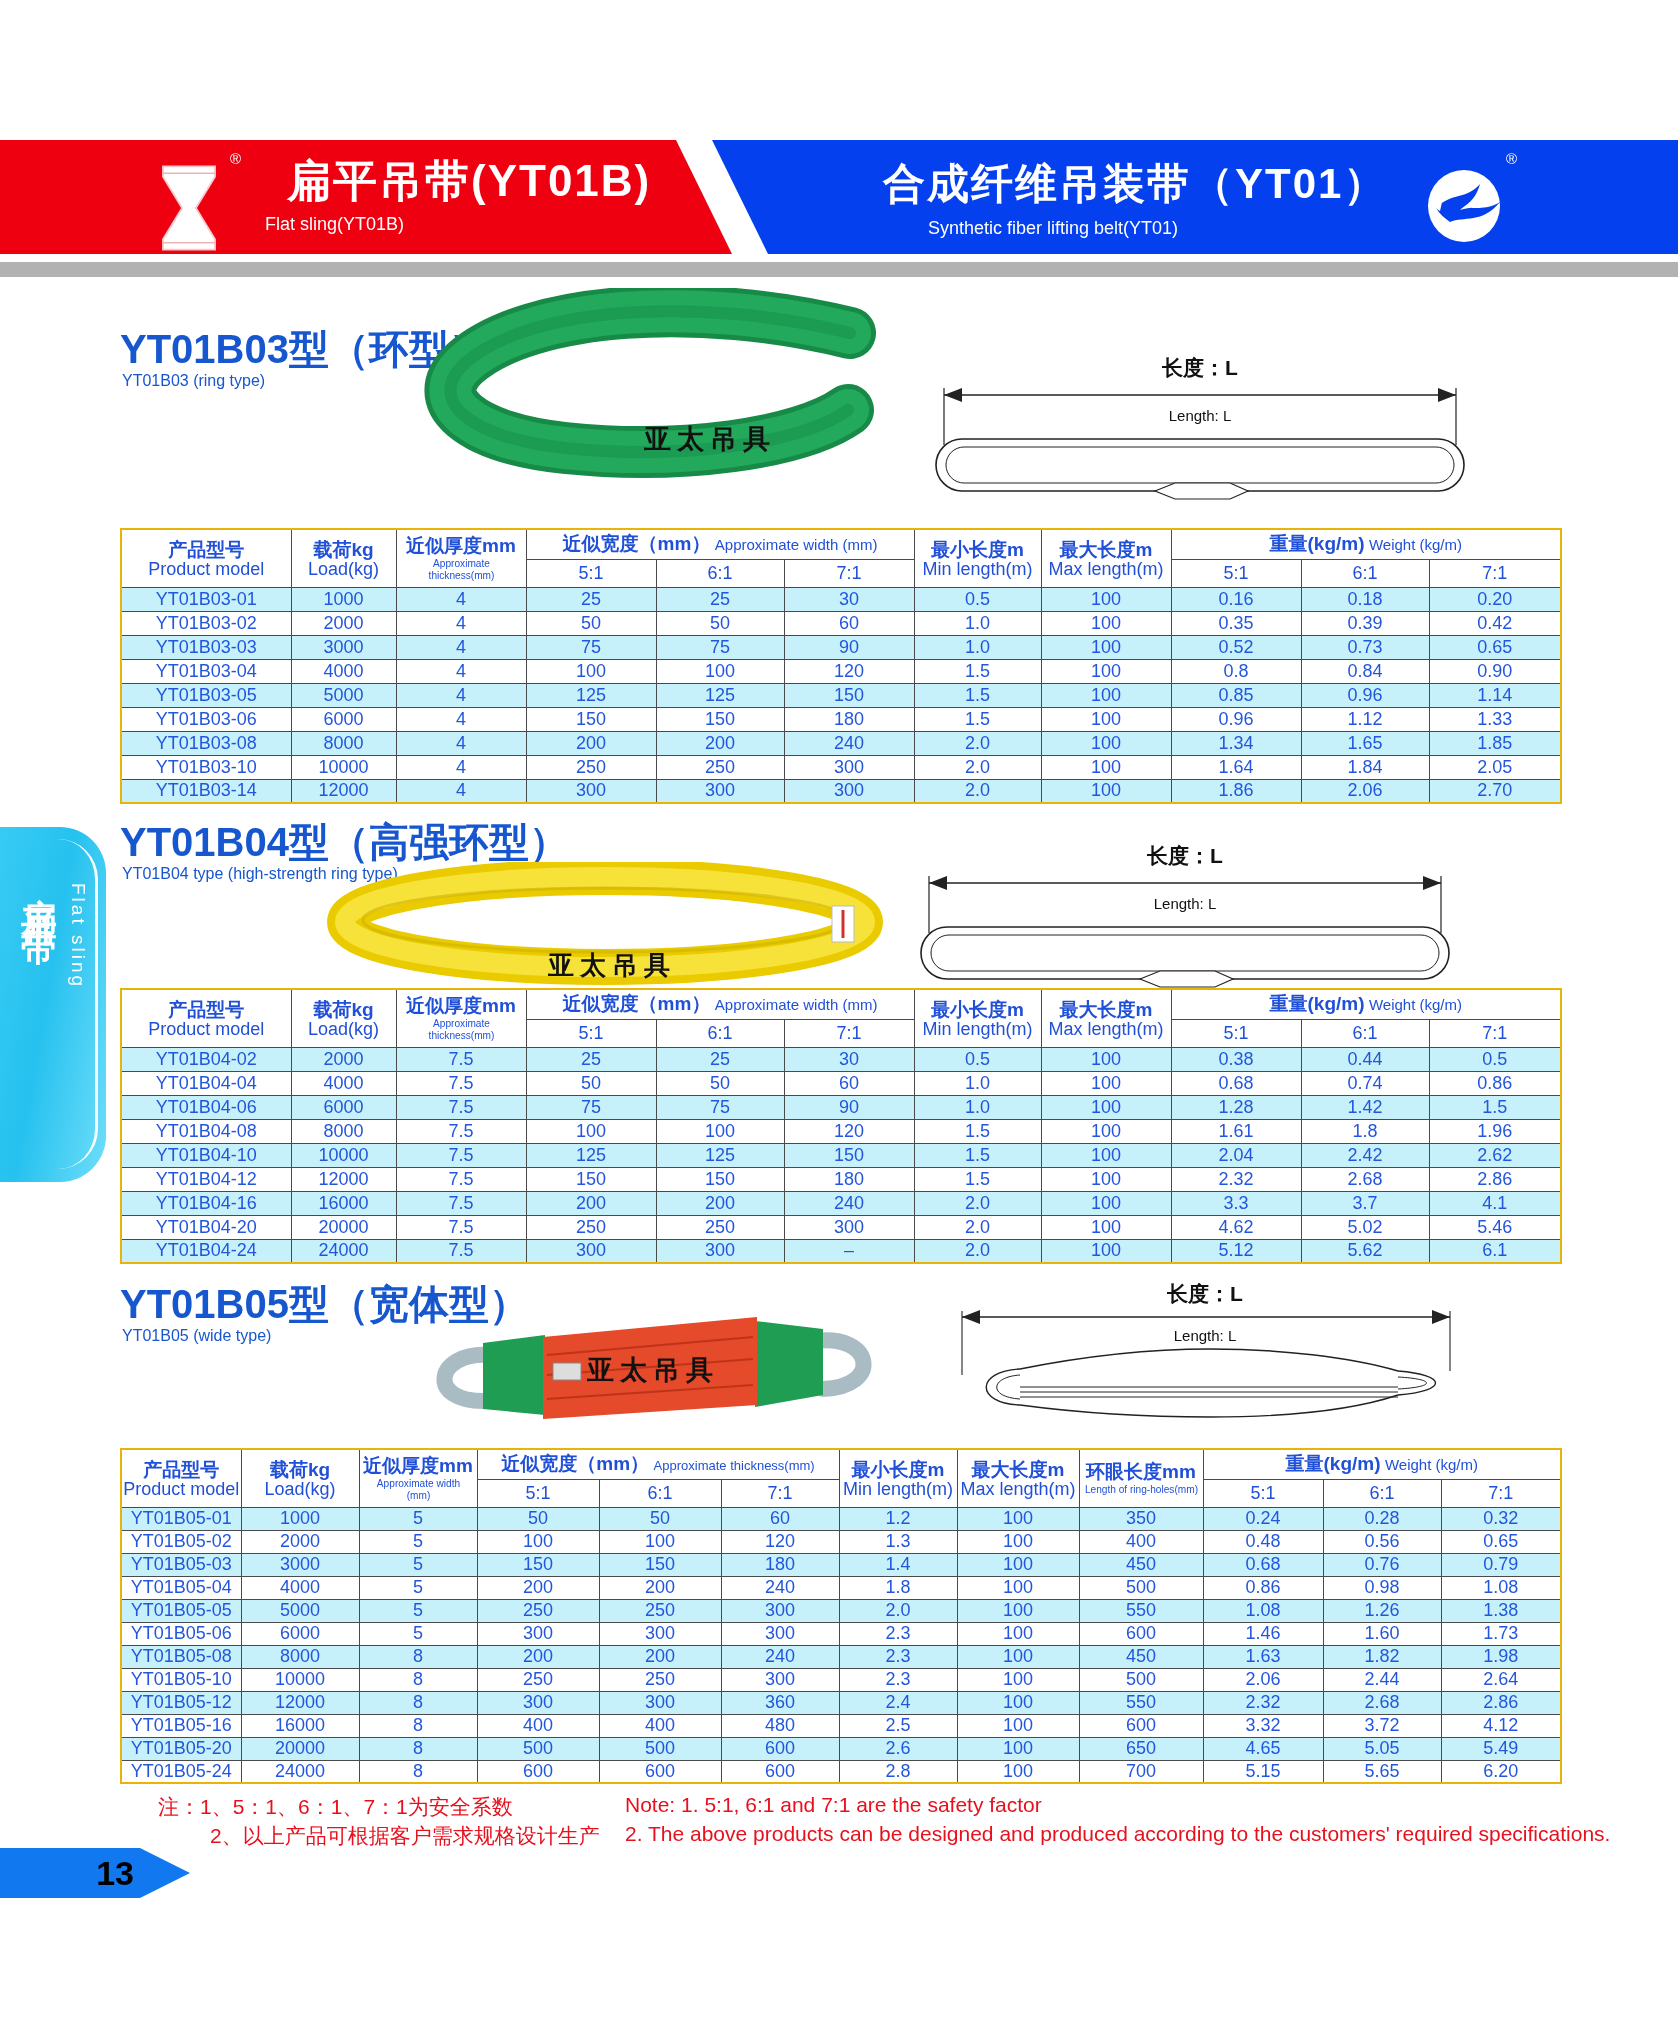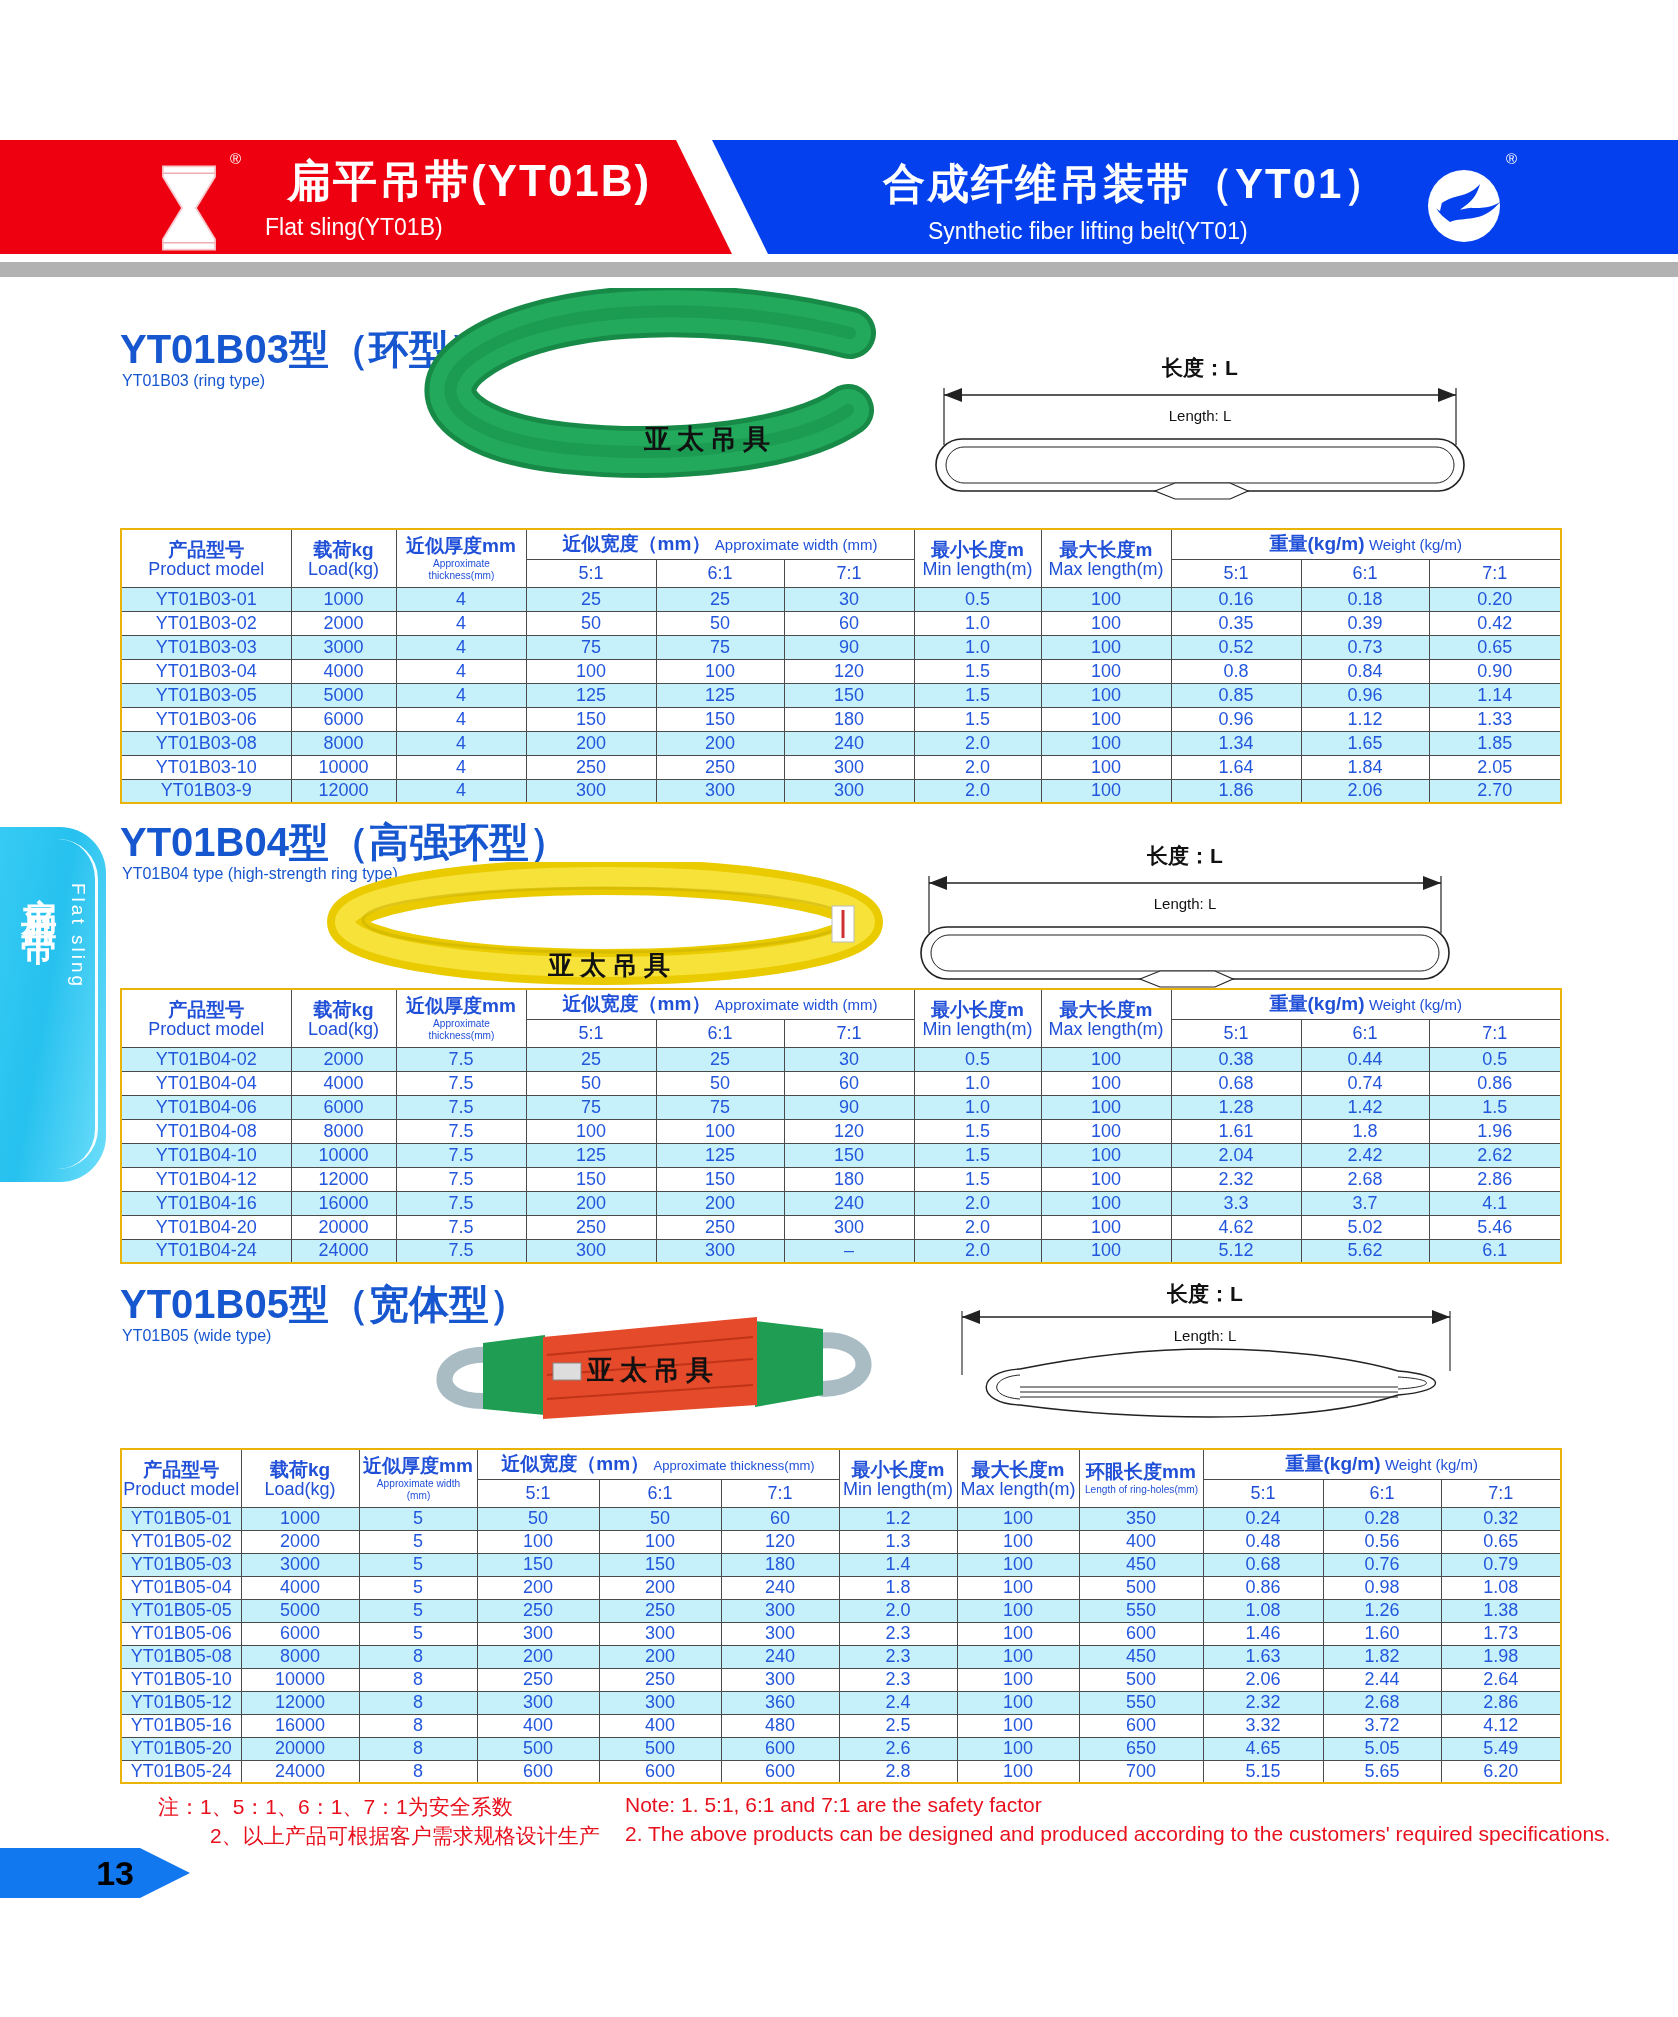--- a/index.html
+++ b/index.html
@@ -7,21 +7,21 @@
     position:relative;width:1678px;height:2017px;background:#ffffff;overflow:hidden;
     font-family:"Liberation Sans", sans-serif;
   }
   
   .banner-red{position:absolute;left:0;top:140px;width:732px;height:114px;background:#ee0011;
     -webkit-clip-path:polygon(0 0,676px 0,732px 114px,0 114px);clip-path:polygon(0 0,676px 0,732px 114px,0 114px);}
   .banner-blue{position:absolute;left:700px;top:140px;width:978px;height:114px;background:#0540ee;
     -webkit-clip-path:polygon(12px 0,978px 0,978px 114px,68px 114px);clip-path:polygon(12px 0,978px 0,978px 114px,68px 114px);}
   .gray-bar{position:absolute;left:0;top:262px;width:1678px;height:15px;background:#b2b2b2;}
   .hdr-cn{position:absolute;color:#fff;font-weight:bold;font-size:44px;letter-spacing:2px;white-space:nowrap;}
-  .hdr-en{position:absolute;color:#fff;font-size:23px;white-space:nowrap;}
+  .hdr-en{position:absolute;color:#fff;font-size:18px;white-space:nowrap;}
   .reg{position:absolute;color:#fff;font-size:15px;}
   .logo-left{position:absolute;left:156px;top:162px;}
   .logo-right{position:absolute;left:1420px;top:158px;}
   
   .side-tab{position:absolute;left:0;top:827px;width:106px;height:355px;
     background:linear-gradient(100deg,#37cbf4 0%,#26c1ef 45%,#6edefa 100%);
     border-radius:0 46px 46px 0;}
   .side-tab .arc{position:absolute;right:8px;top:12px;width:64px;height:330px;
     border-right:3px solid rgba(255,255,255,.95);border-radius:0 40px 40px 0;}
   .side-tab .txt{position:absolute;left:14px;top:42px;display:flex;flex-direction:row;gap:4px;}
@@ -271,21 +271,21 @@
           <td>250</td>
           <td>250</td>
           <td>300</td>
           <td>2.0</td>
           <td>100</td>
           <td>1.64</td>
           <td>1.84</td>
           <td>2.05</td>
         </tr>
         <tr>
-          <td>YT01B03-9</td>
+          <td>YT01B03-14</td>
           <td>12000</td>
           <td>4</td>
           <td>300</td>
           <td>300</td>
           <td>300</td>
           <td>2.0</td>
           <td>100</td>
           <td>1.86</td>
           <td>2.06</td>
           <td>2.70</td>

